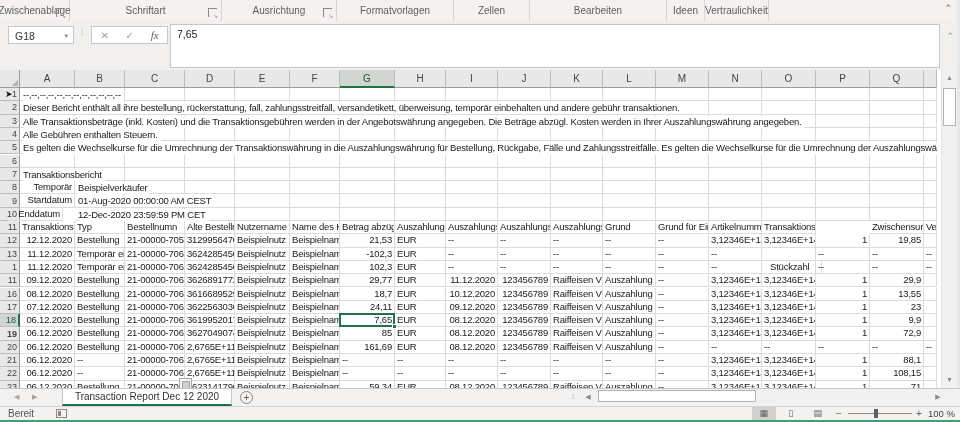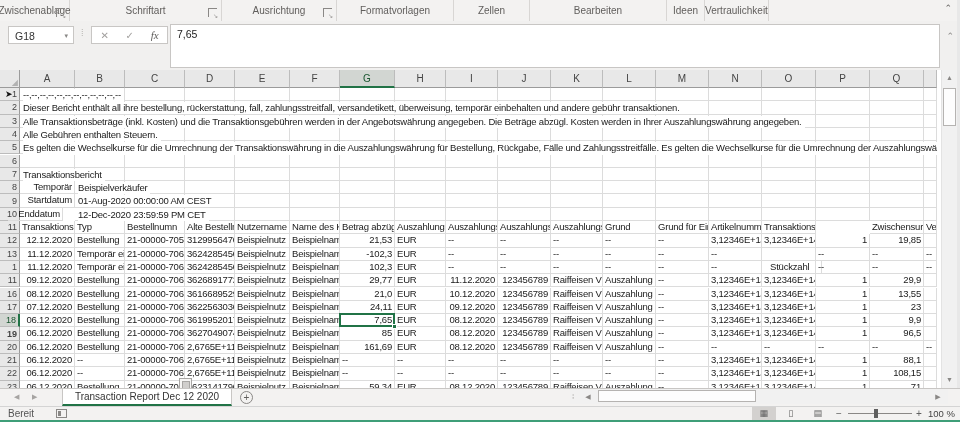--- a/index.html
+++ b/index.html
@@ -452,21 +452,21 @@
       <div class="cell" style="left: 816px; top: 204.2px; width: 54px; height: 13.3px; text-align: right;">1</div>
       <div class="cell" style="left: 870px; top: 204.2px; width: 54px; height: 13.3px; text-align: right;">29,9</div>
       <div class="cell" style="left: 924px; top: 204.2px; width: 13px; height: 13.3px; text-align: left;"></div>
       <div class="rh" style="top: 217.5px; height: 13.3px;">16</div>
       <div class="cell" style="left: 20px; top: 217.5px; width: 55px; height: 13.3px; text-align: right;">08.12.2020</div>
       <div class="cell" style="left: 75px; top: 217.5px; width: 50px; height: 13.3px; text-align: left;">Bestellung</div>
       <div class="cell" style="left: 125px; top: 217.5px; width: 60px; height: 13.3px; text-align: left;">21-00000-706</div>
       <div class="cell" style="left: 185px; top: 217.5px; width: 50px; height: 13.3px; text-align: right;">36166895293</div>
       <div class="cell" style="left: 235px; top: 217.5px; width: 55px; height: 13.3px; text-align: left;">Beispielnutz</div>
       <div class="cell" style="left: 290px; top: 217.5px; width: 50px; height: 13.3px; text-align: left;">Beispielnam</div>
-      <div class="cell" style="left: 340px; top: 217.5px; width: 55px; height: 13.3px; text-align: right;">21,0</div>
+      <div class="cell" style="left: 340px; top: 217.5px; width: 55px; height: 13.3px; text-align: right;">18,7</div>
       <div class="cell" style="left: 395px; top: 217.5px; width: 51px; height: 13.3px; text-align: left;">EUR</div>
       <div class="cell" style="left: 446px; top: 217.5px; width: 52px; height: 13.3px; text-align: right;">10.12.2020</div>
       <div class="cell" style="left: 498px; top: 217.5px; width: 53px; height: 13.3px; text-align: right;">123456789</div>
       <div class="cell" style="left: 551px; top: 217.5px; width: 52px; height: 13.3px; text-align: left;">Raiffeisen V</div>
       <div class="cell" style="left: 603px; top: 217.5px; width: 53px; height: 13.3px; text-align: left;">Auszahlung i</div>
       <div class="cell" style="left: 656px; top: 217.5px; width: 53px; height: 13.3px; text-align: left;">--</div>
       <div class="cell" style="left: 709px; top: 217.5px; width: 53px; height: 13.3px; text-align: right;">3,12346E+14</div>
       <div class="cell" style="left: 762px; top: 217.5px; width: 54px; height: 13.3px; text-align: right;">3,12346E+14</div>
       <div class="cell" style="left: 816px; top: 217.5px; width: 54px; height: 13.3px; text-align: right;">1</div>
       <div class="cell" style="left: 870px; top: 217.5px; width: 54px; height: 13.3px; text-align: right;">13,55</div>
@@ -519,21 +519,21 @@
       <div class="cell" style="left: 340px; top: 257.4px; width: 55px; height: 13.3px; text-align: right;">85</div>
       <div class="cell" style="left: 395px; top: 257.4px; width: 51px; height: 13.3px; text-align: left;">EUR</div>
       <div class="cell" style="left: 446px; top: 257.4px; width: 52px; height: 13.3px; text-align: right;">08.12.2020</div>
       <div class="cell" style="left: 498px; top: 257.4px; width: 53px; height: 13.3px; text-align: right;">123456789</div>
       <div class="cell" style="left: 551px; top: 257.4px; width: 52px; height: 13.3px; text-align: left;">Raiffeisen V</div>
       <div class="cell" style="left: 603px; top: 257.4px; width: 53px; height: 13.3px; text-align: left;">Auszahlung i</div>
       <div class="cell" style="left: 656px; top: 257.4px; width: 53px; height: 13.3px; text-align: left;">--</div>
       <div class="cell" style="left: 709px; top: 257.4px; width: 53px; height: 13.3px; text-align: right;">3,12346E+14</div>
       <div class="cell" style="left: 762px; top: 257.4px; width: 54px; height: 13.3px; text-align: right;">3,12346E+14</div>
       <div class="cell" style="left: 816px; top: 257.4px; width: 54px; height: 13.3px; text-align: right;">1</div>
-      <div class="cell" style="left: 870px; top: 257.4px; width: 54px; height: 13.3px; text-align: right;">96,5</div>
+      <div class="cell" style="left: 870px; top: 257.4px; width: 54px; height: 13.3px; text-align: right;">72,9</div>
       <div class="cell" style="left: 924px; top: 257.4px; width: 13px; height: 13.3px; text-align: left;"></div>
       <div class="rh" style="top: 270.7px; height: 13.3px;">20</div>
       <div class="cell" style="left: 20px; top: 270.7px; width: 55px; height: 13.3px; text-align: right;">06.12.2020</div>
       <div class="cell" style="left: 75px; top: 270.7px; width: 50px; height: 13.3px; text-align: left;">Bestellung</div>
       <div class="cell" style="left: 125px; top: 270.7px; width: 60px; height: 13.3px; text-align: left;">21-00000-706</div>
       <div class="cell" style="left: 185px; top: 270.7px; width: 50px; height: 13.3px; text-align: right;">2,6765E+11</div>
       <div class="cell" style="left: 235px; top: 270.7px; width: 55px; height: 13.3px; text-align: left;">Beispielnutz</div>
       <div class="cell" style="left: 290px; top: 270.7px; width: 50px; height: 13.3px; text-align: left;">Beispielnam</div>
       <div class="cell" style="left: 340px; top: 270.7px; width: 55px; height: 13.3px; text-align: right;">161,69</div>
       <div class="cell" style="left: 395px; top: 270.7px; width: 51px; height: 13.3px; text-align: left;">EUR</div>

